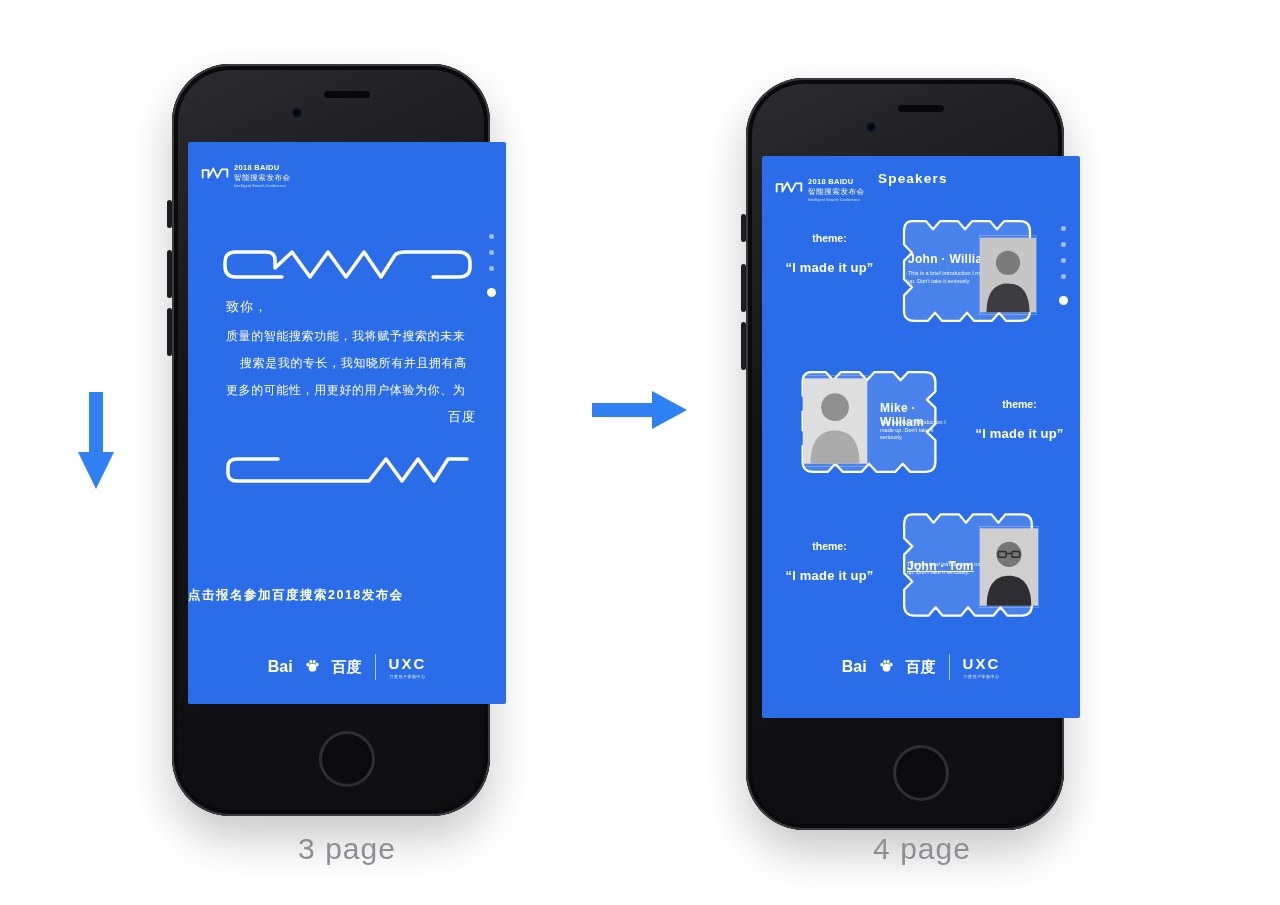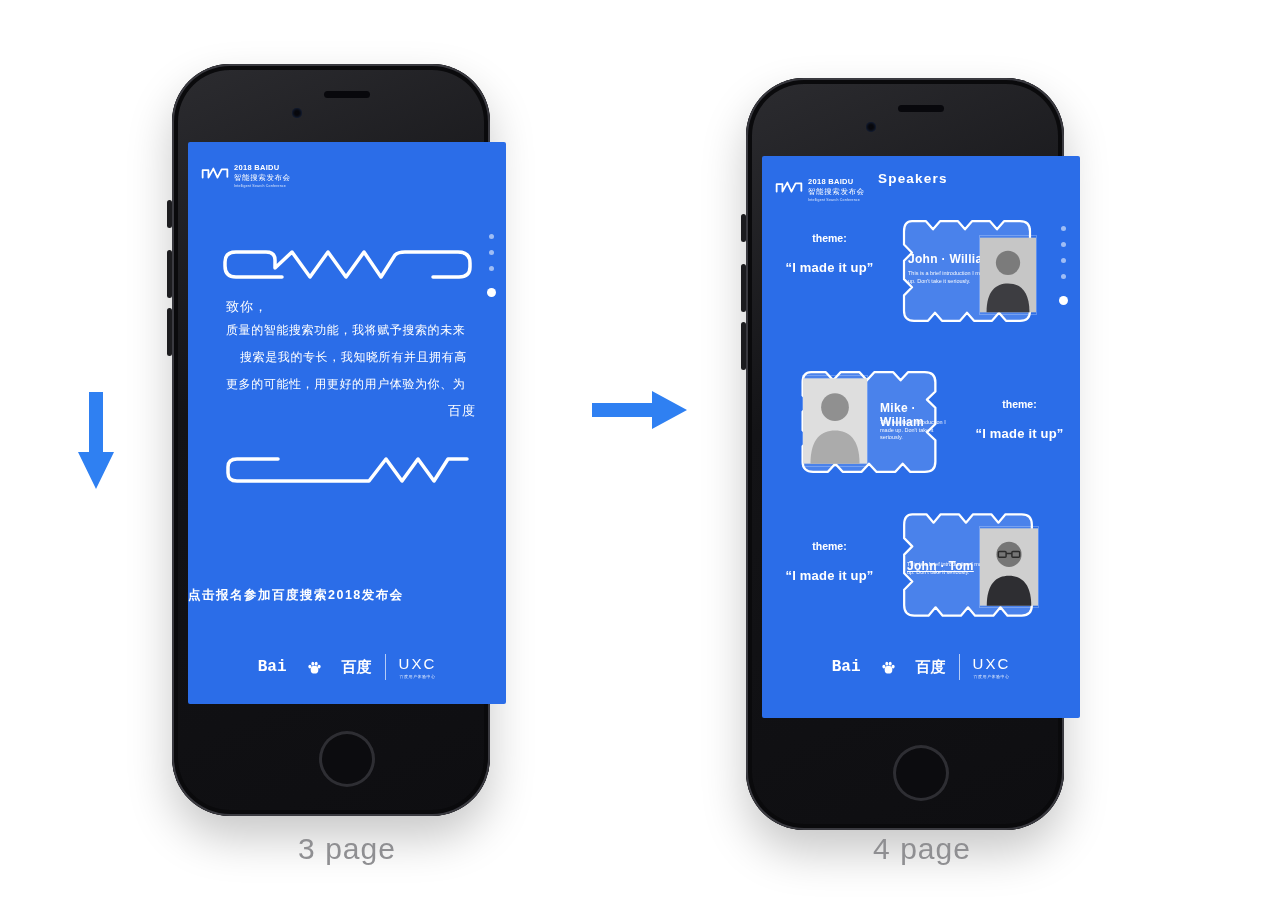--- a/index.html
+++ b/index.html
@@ -51,43 +51,43 @@
   .dot.active { width:9px; height:9px; opacity:1; margin-top:6px; }
 
   
   .sq { position:absolute; }
   .sq path { fill:none; stroke:#fff; stroke-width:3.5; stroke-linecap:round; stroke-linejoin:round; }
   .sq-top    { left:30px; top:99px;  width:260px; height:47px; }
   .sq-bottom { left:33px; top:305px; width:253px; height:46px; }
 
   
   .letter { position:absolute; left:38px; top:156px; width:252px; }
-  .salut { font-size:13px; margin-bottom:1px; letter-spacing:1px; }
+  .salut { font-size:13px; margin-bottom:7px; letter-spacing:1px; }
   .lline { font-size:12px; line-height:27px; letter-spacing:.6px; white-space:nowrap; }
   .indent { text-indent:14px; }
   .sig { font-size:13px; text-align:right; margin-top:4px; padding-right:2px; letter-spacing:1px; }
 
   
   .cta { position:absolute; left:79px; top:386px; width:160px; height:42px; border-radius:22px; background:#fff; border:none;
          color:var(--screen_blue,#2b6de8); font-size:21px; font-weight:bold; letter-spacing:6px; padding-left:6px;
          display:flex; align-items:center; justify-content:center; font-family:inherit; cursor:pointer; }
   .hint { position:absolute; left:0; top:445px; width:100%; text-align:left; font-size:12.5px; font-weight:bold; letter-spacing:1.5px; }
 
   
   .footer { position:absolute; left:0; width:100%; display:flex; justify-content:center; align-items:center; gap:13px; }
   .f-left  { top:512px; }
   .f-right { top:498px; }
-  .baidu { display:flex; align-items:center; gap:20px; font-weight:bold;font-family:Liberation Mono, monospace; }
+  .baidu { display:flex; gap:12px; font-weight:bold; }
   .b-lat { font-size:16px; }
   .b-cn  { font-size:15px; }
   .paw { width:15px; height:15px; }
   .paw circle, .paw ellipse { fill:#fff; }
   .fsep { width:1px; height:26px; background:rgba(255,255,255,.65); }
   .uxc { display:flex; flex-direction:column; align-items:center; gap:2px; }
-  .uxc-main { font-size:15px; font-weight:normal; letter-spacing:2px; }
+  .uxc-main { font-size:15px; font-weight:bold; letter-spacing:2px; }
   .uxc-sub  { font-size:4px; letter-spacing:.5px; opacity:.9; }
 
   
   .speakers-title { position:absolute; left:116px; top:15px; font-size:13.5px; font-weight:bold; letter-spacing:1.2px; }
   .card { position:absolute; }
   .card-shape { position:absolute; inset:0; width:100%; height:100%; }
   .card-shape path { fill:rgba(255,255,255,.15); stroke:#fff; stroke-width:2.2; stroke-linejoin:round; }
   .sp-name  { position:absolute; font-size:12px; font-weight:bold; letter-spacing:.3px; }
   .sp-intro { position:absolute; font-size:5.5px; line-height:7.5px; opacity:.95; }
   .sp-photo { position:absolute; overflow:hidden; box-shadow:0 0 0 1px rgba(255,255,255,.25); }

